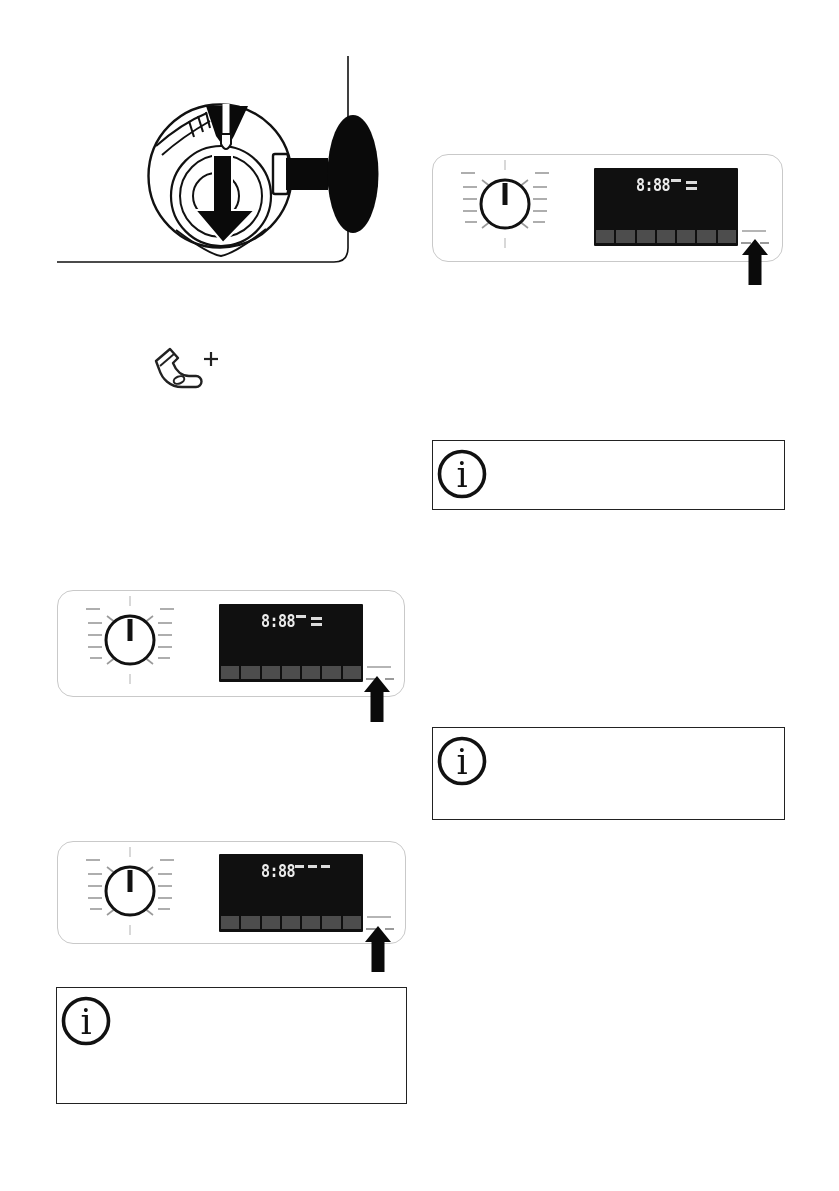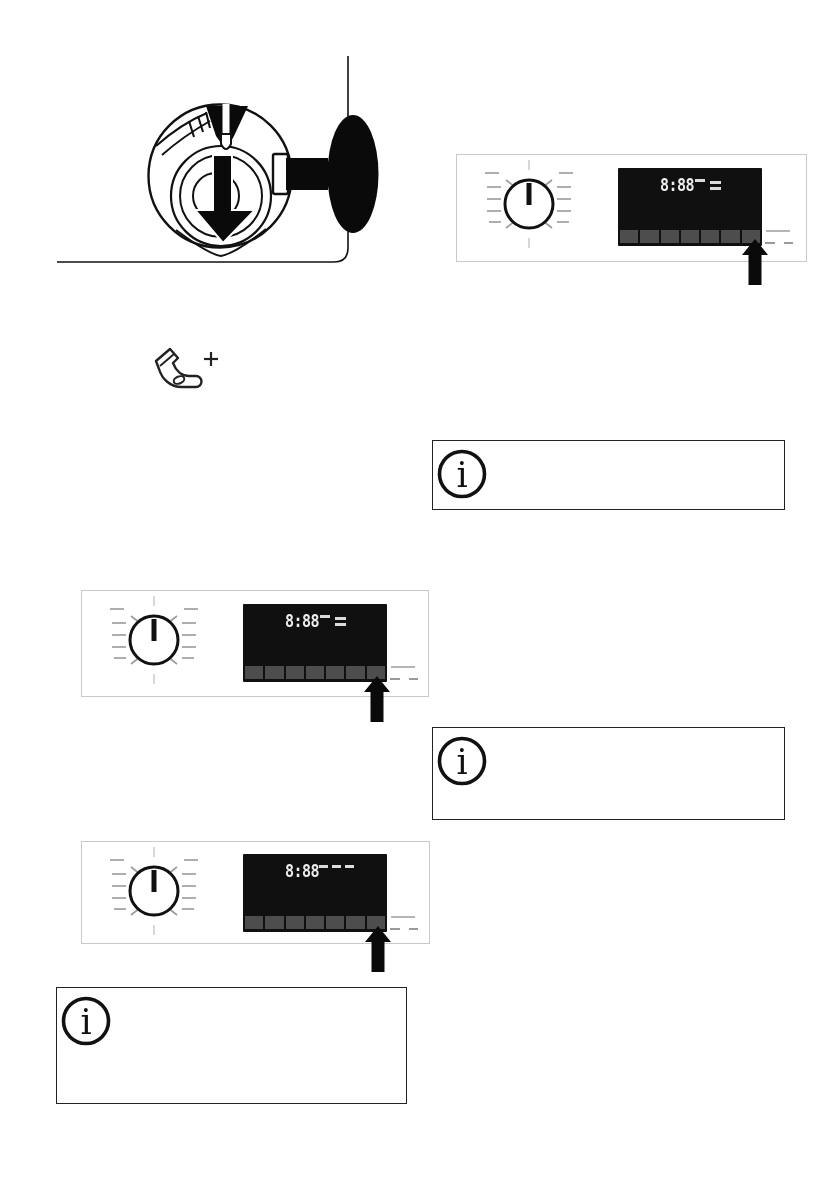--- a/index.html
+++ b/index.html
@@ -1,20 +1,20 @@
 <!DOCTYPE html>
 <html><head>
 <meta charset="utf-8">
 <style>
   html,body{margin:0;padding:0;background:#ffffff;}
   .page{position:relative;width:839px;height:1191px;background:#ffffff;overflow:hidden;
         font-family:"Liberation Sans", sans-serif;}
 
   
-  .panel{position:absolute;background:#fff;border:1px solid #c9c9c9;border-radius:0;margin-left:24px;}
+  .panel{position:absolute;background:#fff;border:1px solid #c9c9c9;border-radius:16px;}
   .knob{position:absolute;left:27px;top:1px;}
   .display{position:absolute;left:161px;top:13px;width:144px;height:78px;
            background:#101010;border-radius:1px;}
   .time{position:absolute;left:42px;top:7px;color:#ececec;
         font-family:"DejaVu Sans Mono", monospace;font-size:15px;font-weight:bold;
         letter-spacing:-0.5px;transform:scaleY(1.12);transform-origin:top left;}
   .seg{position:absolute;height:2.5px;background:#dcdcdc;}
   .seg-a{left:77px;top:11px;width:10px;}
   .seg-b{left:92px;top:13px;width:11px;}
   .seg-c{left:92px;top:19px;width:11px;}

